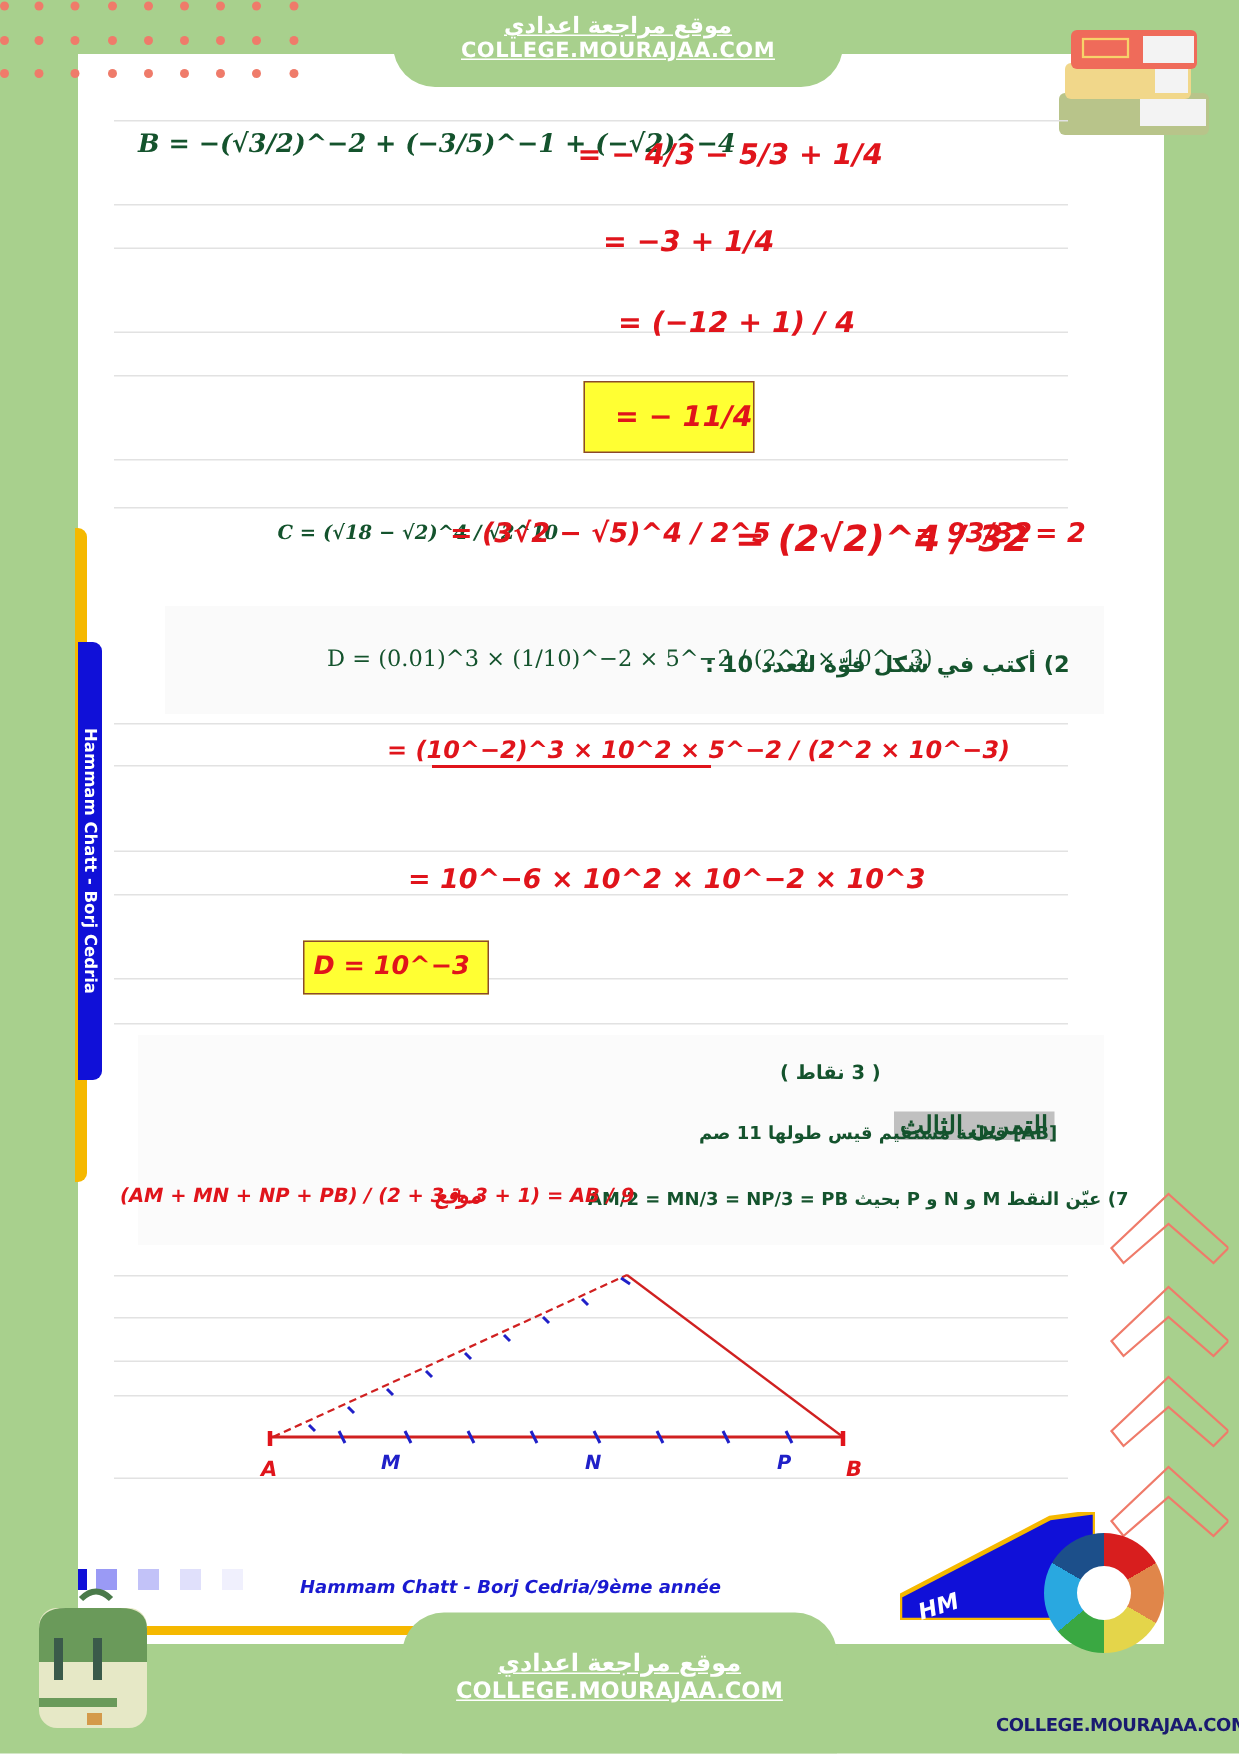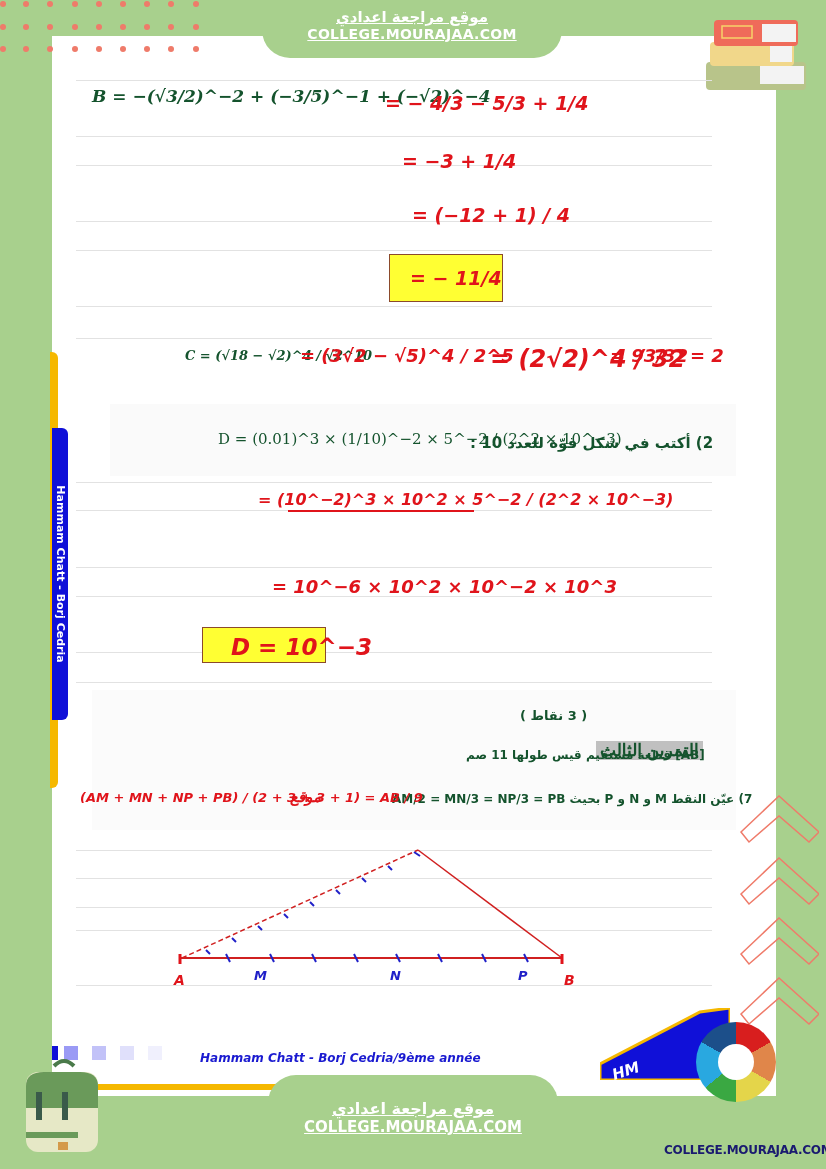--- a/index.html
+++ b/index.html
@@ -122,21 +122,21 @@
 <div class="hw" style="left:610px;top:345px;font-size:18px">= 93/32</div>
 <div class="hw" style="left:690px;top:345px;font-size:18px">= 2</div>
 
 <div style="position:absolute;left:110px;top:404px;width:626px;height:72px;background:#fafafa"></div>
 <div class="typed" style="left:218px;top:430px;font-size:15px;font-weight:normal">D = (0.01)^3 × (1/10)^−2 × 5^−2 / (2^2 × 10^−3)</div>
 <div class="typed rtl" style="left:470px;top:434px;font-size:15px;font-weight:bold;font-family:'DejaVu Sans',sans-serif">2) أكتب في شكل قوّة للعدد 10 :</div>
 <div class="hw" style="left:258px;top:490px;font-size:16px">= (10^−2)^3 × 10^2 × 5^−2 / (2^2 × 10^−3)</div>
 <div style="position:absolute;left:288px;top:510px;width:186px;height:2px;background:#e0141b"></div>
 <div class="hw" style="left:272px;top:576px;font-size:18px">= 10^−6 × 10^2 × 10^−2 × 10^3</div>
 <div class="ybox" style="left:202px;top:627px;width:124px;height:36px">
-  <div class="hw" style="position:absolute;left:28px;top:6px;font-size:23px">D = 10^−3</div>
+  <div class="hw" style="position:absolute;left:6px;top:6px;font-size:17px">D = 10^−3</div>
 </div>
 
 <div style="position:absolute;left:92px;top:690px;width:644px;height:140px;background:#fbfbfb"></div>
 <div class="typed rtl" style="left:596px;top:740px;font-size:17px;font-weight:bold;font-family:Liberation Sans, sans-serif"><span class="gray-hl">التمرين الثالث</span></div>
 <div class="typed rtl" style="left:520px;top:708px;font-size:13px;font-weight:bold;font-family:'DejaVu Sans',sans-serif">( 3 نقاط )</div>
 <div class="typed rtl" style="left:466px;top:748px;font-size:12px;font-weight:bold;font-family:'DejaVu Sans',sans-serif">[AB] قطعة مستقيم قيس طولها 11 صم</div>
 <div class="typed rtl" style="left:392px;top:792px;font-size:12px;font-weight:bold;font-family:'DejaVu Sans',sans-serif">7) عيّن النقط M و N و P بحيث AM/2 = MN/3 = NP/3 = PB</div>
 <div class="hw" style="left:290px;top:788px;font-size:15px">موقع</div>
 <div class="hw" style="left:80px;top:790px;font-size:13px">(AM + MN + NP + PB) / (2 + 3 + 3 + 1) = AB / 9</div>
 

